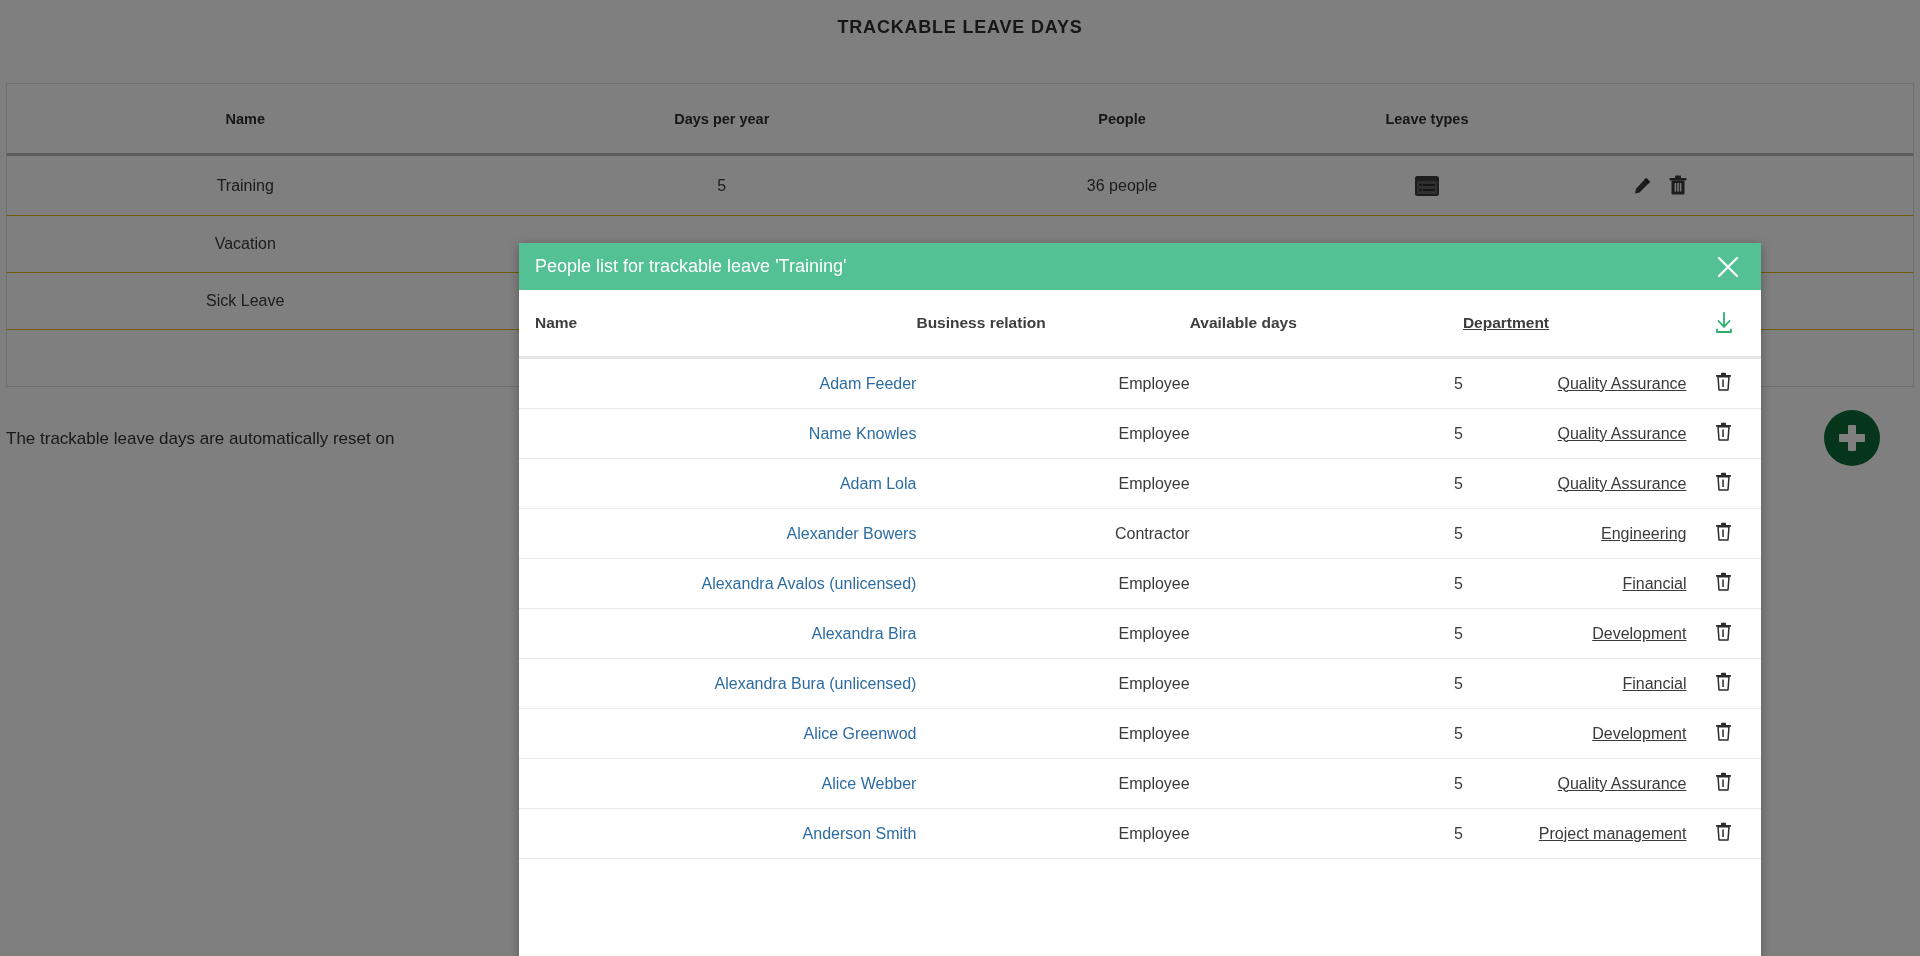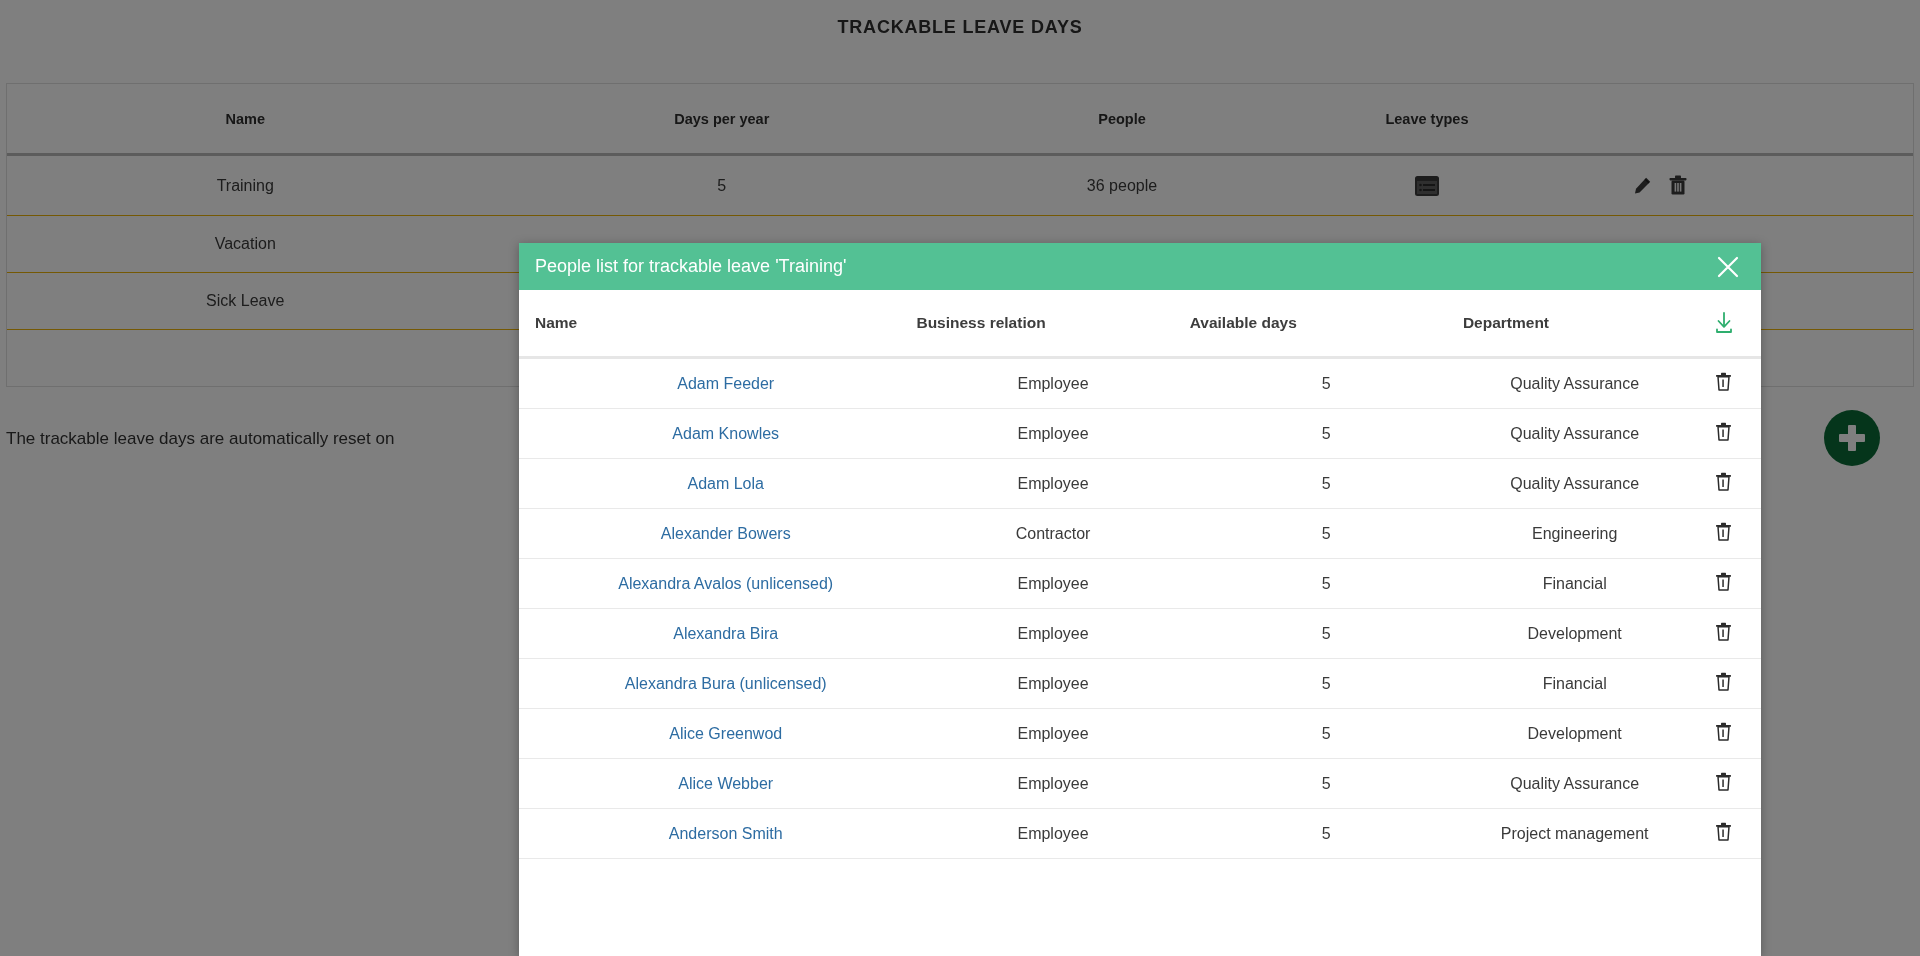--- a/index.html
+++ b/index.html
@@ -172,29 +172,29 @@
     font-weight: bold;
     color: #3d3d3d;
     text-align: left;
     padding: 20px 0 20px 0;
     border-bottom: 3px solid #e6e6e6;
     background: #fff;
   }
   .people-table tbody td {
     font-size: 16px;
     color: #3a3a3a;
-    text-align: center;
+    text-align: right;
     padding: 13px 0;
     border-bottom: 1px solid #e9e9e9;
     height: 41px;
   }
   .p-col-name { width: 32%;  padding-left: 16px !important; }
   .p-col-rel  { width: 22%; }
   .p-col-days { width: 22%; }
-  .p-col-dept { width: 18%; }
+  .p-col-dept { width: 18%; text-decoration: underline; }
   .p-col-act  { width: 6%;  text-align: center !important; }
 
   .people-table td.p-col-name { padding-left: 16px; }
   .people-table th.p-col-name { padding-left: 16px; }
 
   .person-link {
     color: #2d6ca2;
     text-decoration: none;
     cursor: pointer;
     font-size: 16px;
@@ -347,21 +347,21 @@
             <td class="p-col-days">5</td>
             <td class="p-col-dept">Quality Assurance</td>
             <td class="p-col-act trash-cell"><span><svg width="17" height="19" viewBox="0 0 17 19" fill="none" xmlns="http://www.w3.org/2000/svg">
                   <path d="M3 4.8 H14 L13 18 H4 Z" stroke="#2b2b2b" stroke-width="1.5" stroke-linejoin="round" fill="none"></path>
                   <rect x="1" y="3" width="15" height="1.8" rx="0.6" fill="#2b2b2b"></rect>
                   <rect x="6" y="0.7" width="5" height="2.3" rx="0.6" fill="#2b2b2b"></rect>
                   <rect x="7.3" y="7.5" width="1.5" height="7.5" fill="#2b2b2b"></rect>
                 </svg></span></td>
           </tr>
           <tr>
-            <td class="p-col-name"><a class="person-link">Adam Knowles</a></td>
+            <td class="p-col-name"><a class="person-link">Name Knowles</a></td>
             <td class="p-col-rel">Employee</td>
             <td class="p-col-days">5</td>
             <td class="p-col-dept">Quality Assurance</td>
             <td class="p-col-act trash-cell"><span><svg width="17" height="19" viewBox="0 0 17 19" fill="none" xmlns="http://www.w3.org/2000/svg">
                   <path d="M3 4.8 H14 L13 18 H4 Z" stroke="#2b2b2b" stroke-width="1.5" stroke-linejoin="round" fill="none"></path>
                   <rect x="1" y="3" width="15" height="1.8" rx="0.6" fill="#2b2b2b"></rect>
                   <rect x="6" y="0.7" width="5" height="2.3" rx="0.6" fill="#2b2b2b"></rect>
                   <rect x="7.3" y="7.5" width="1.5" height="7.5" fill="#2b2b2b"></rect>
                 </svg></span></td>
           </tr>

